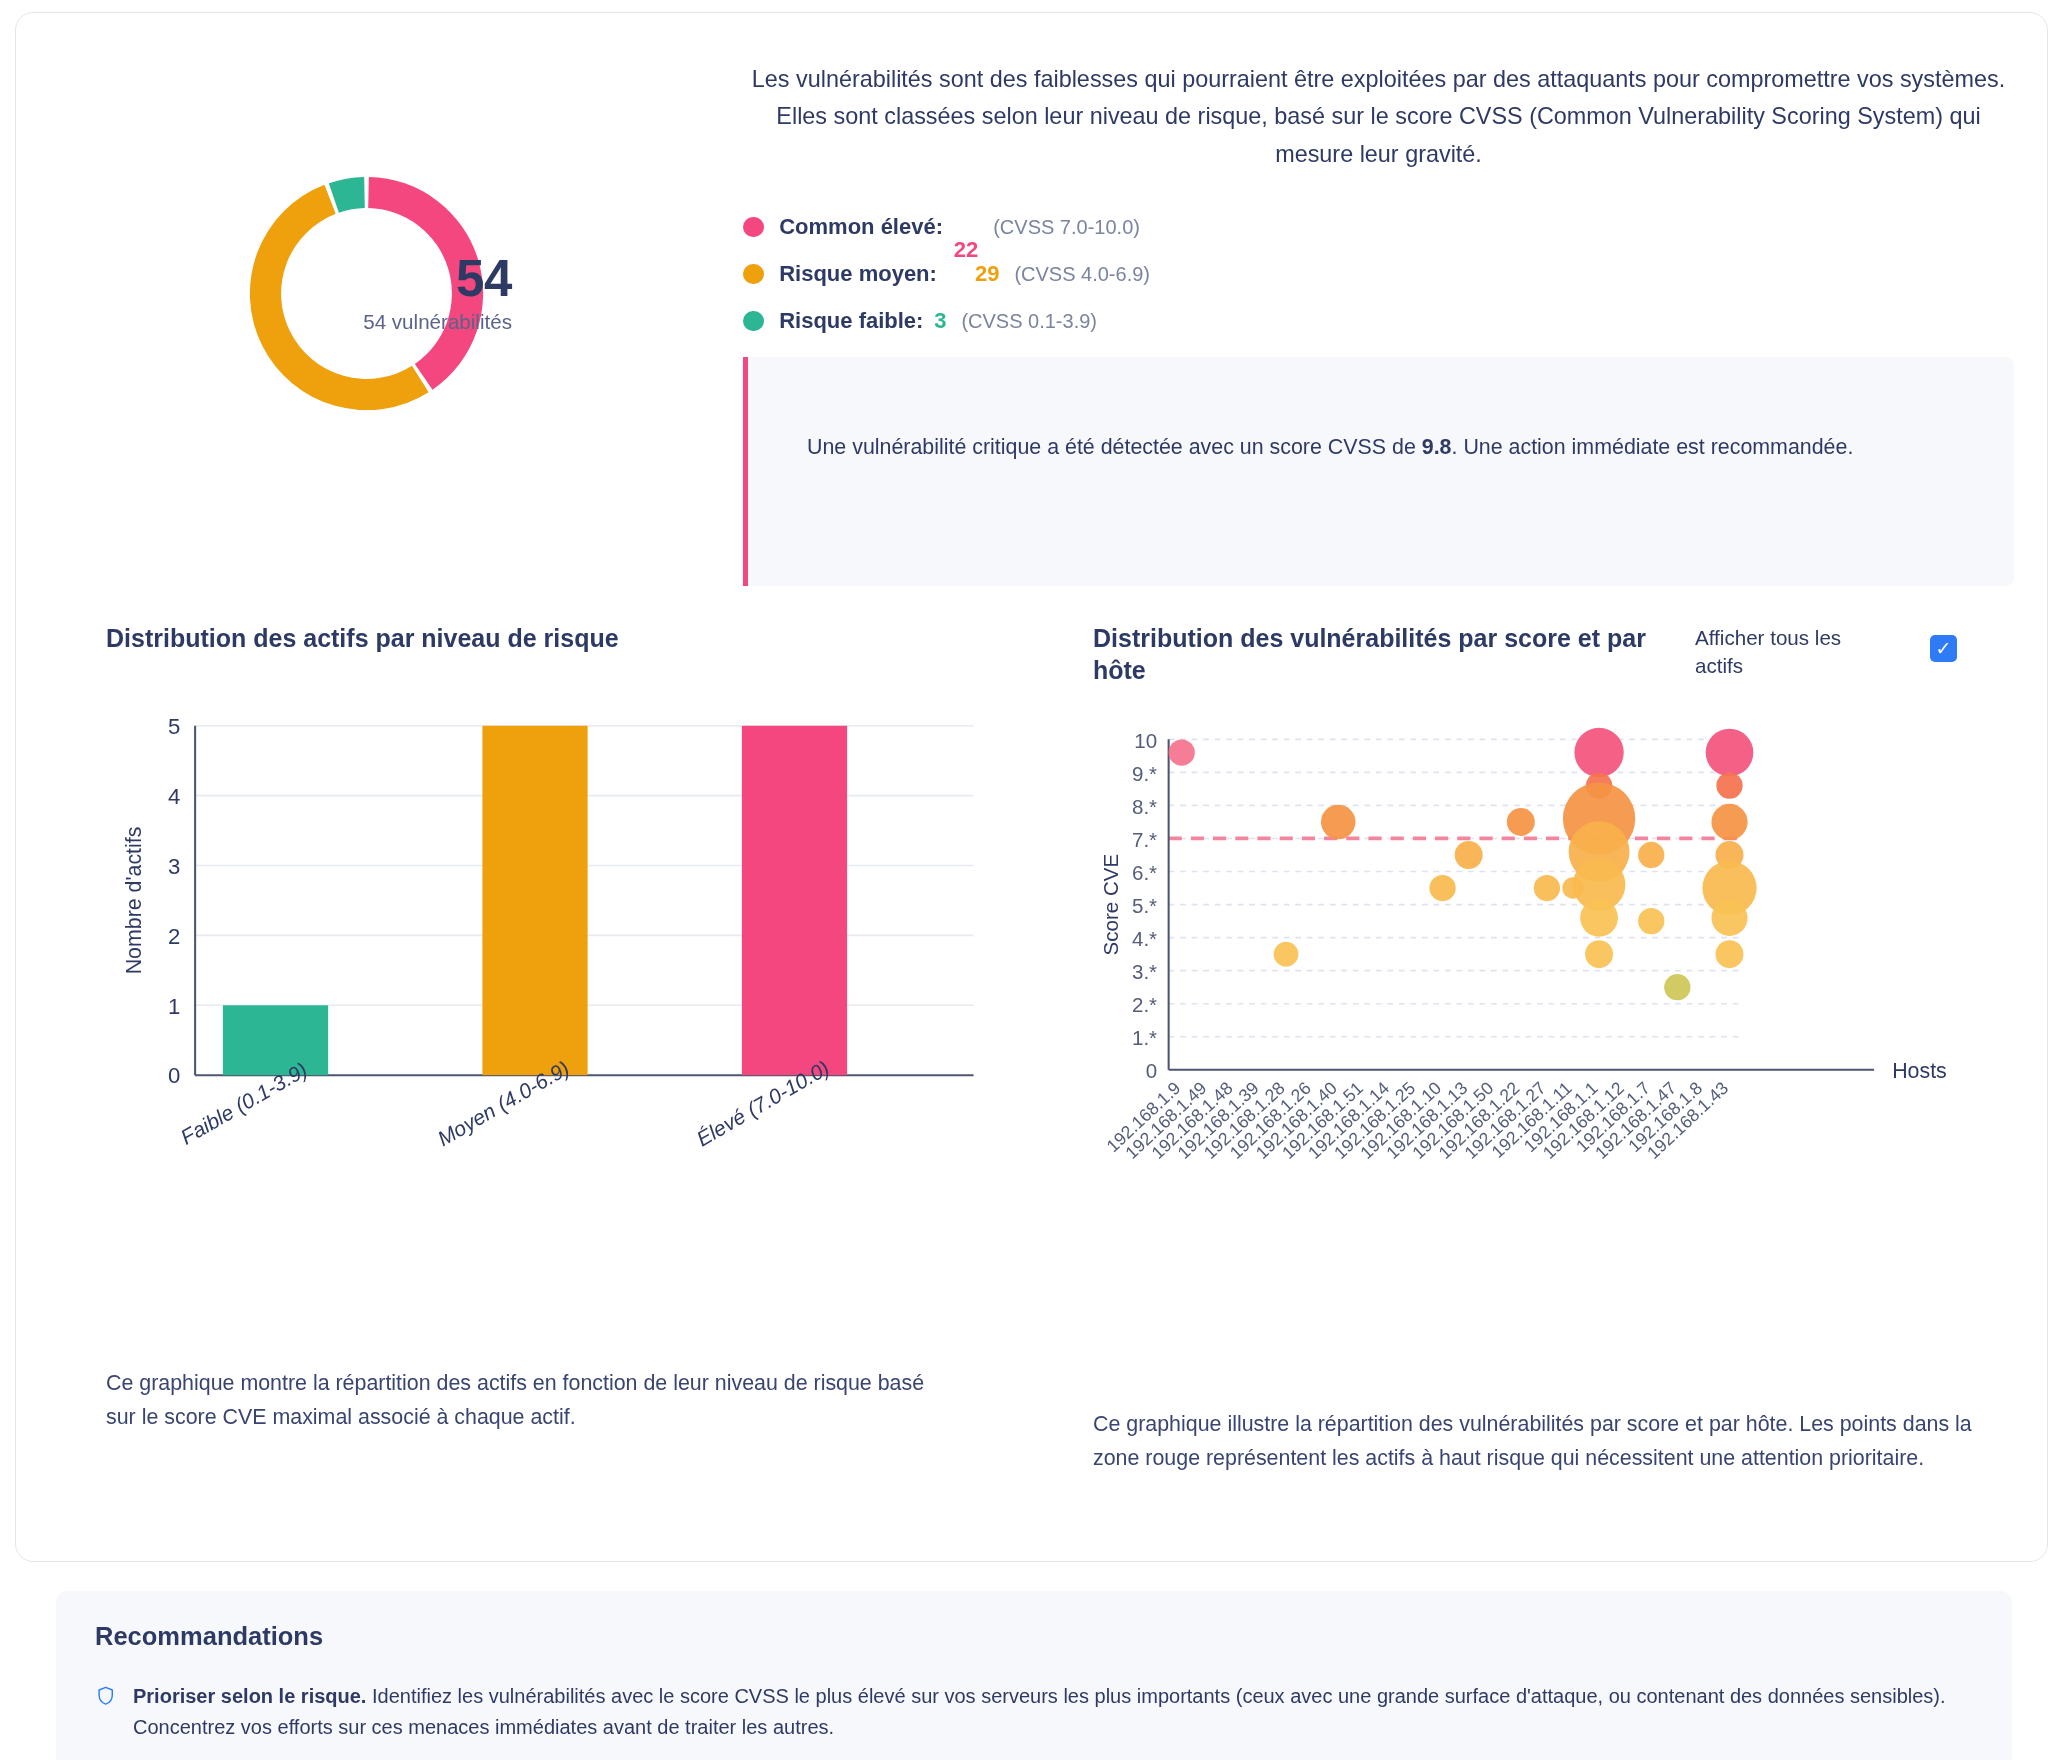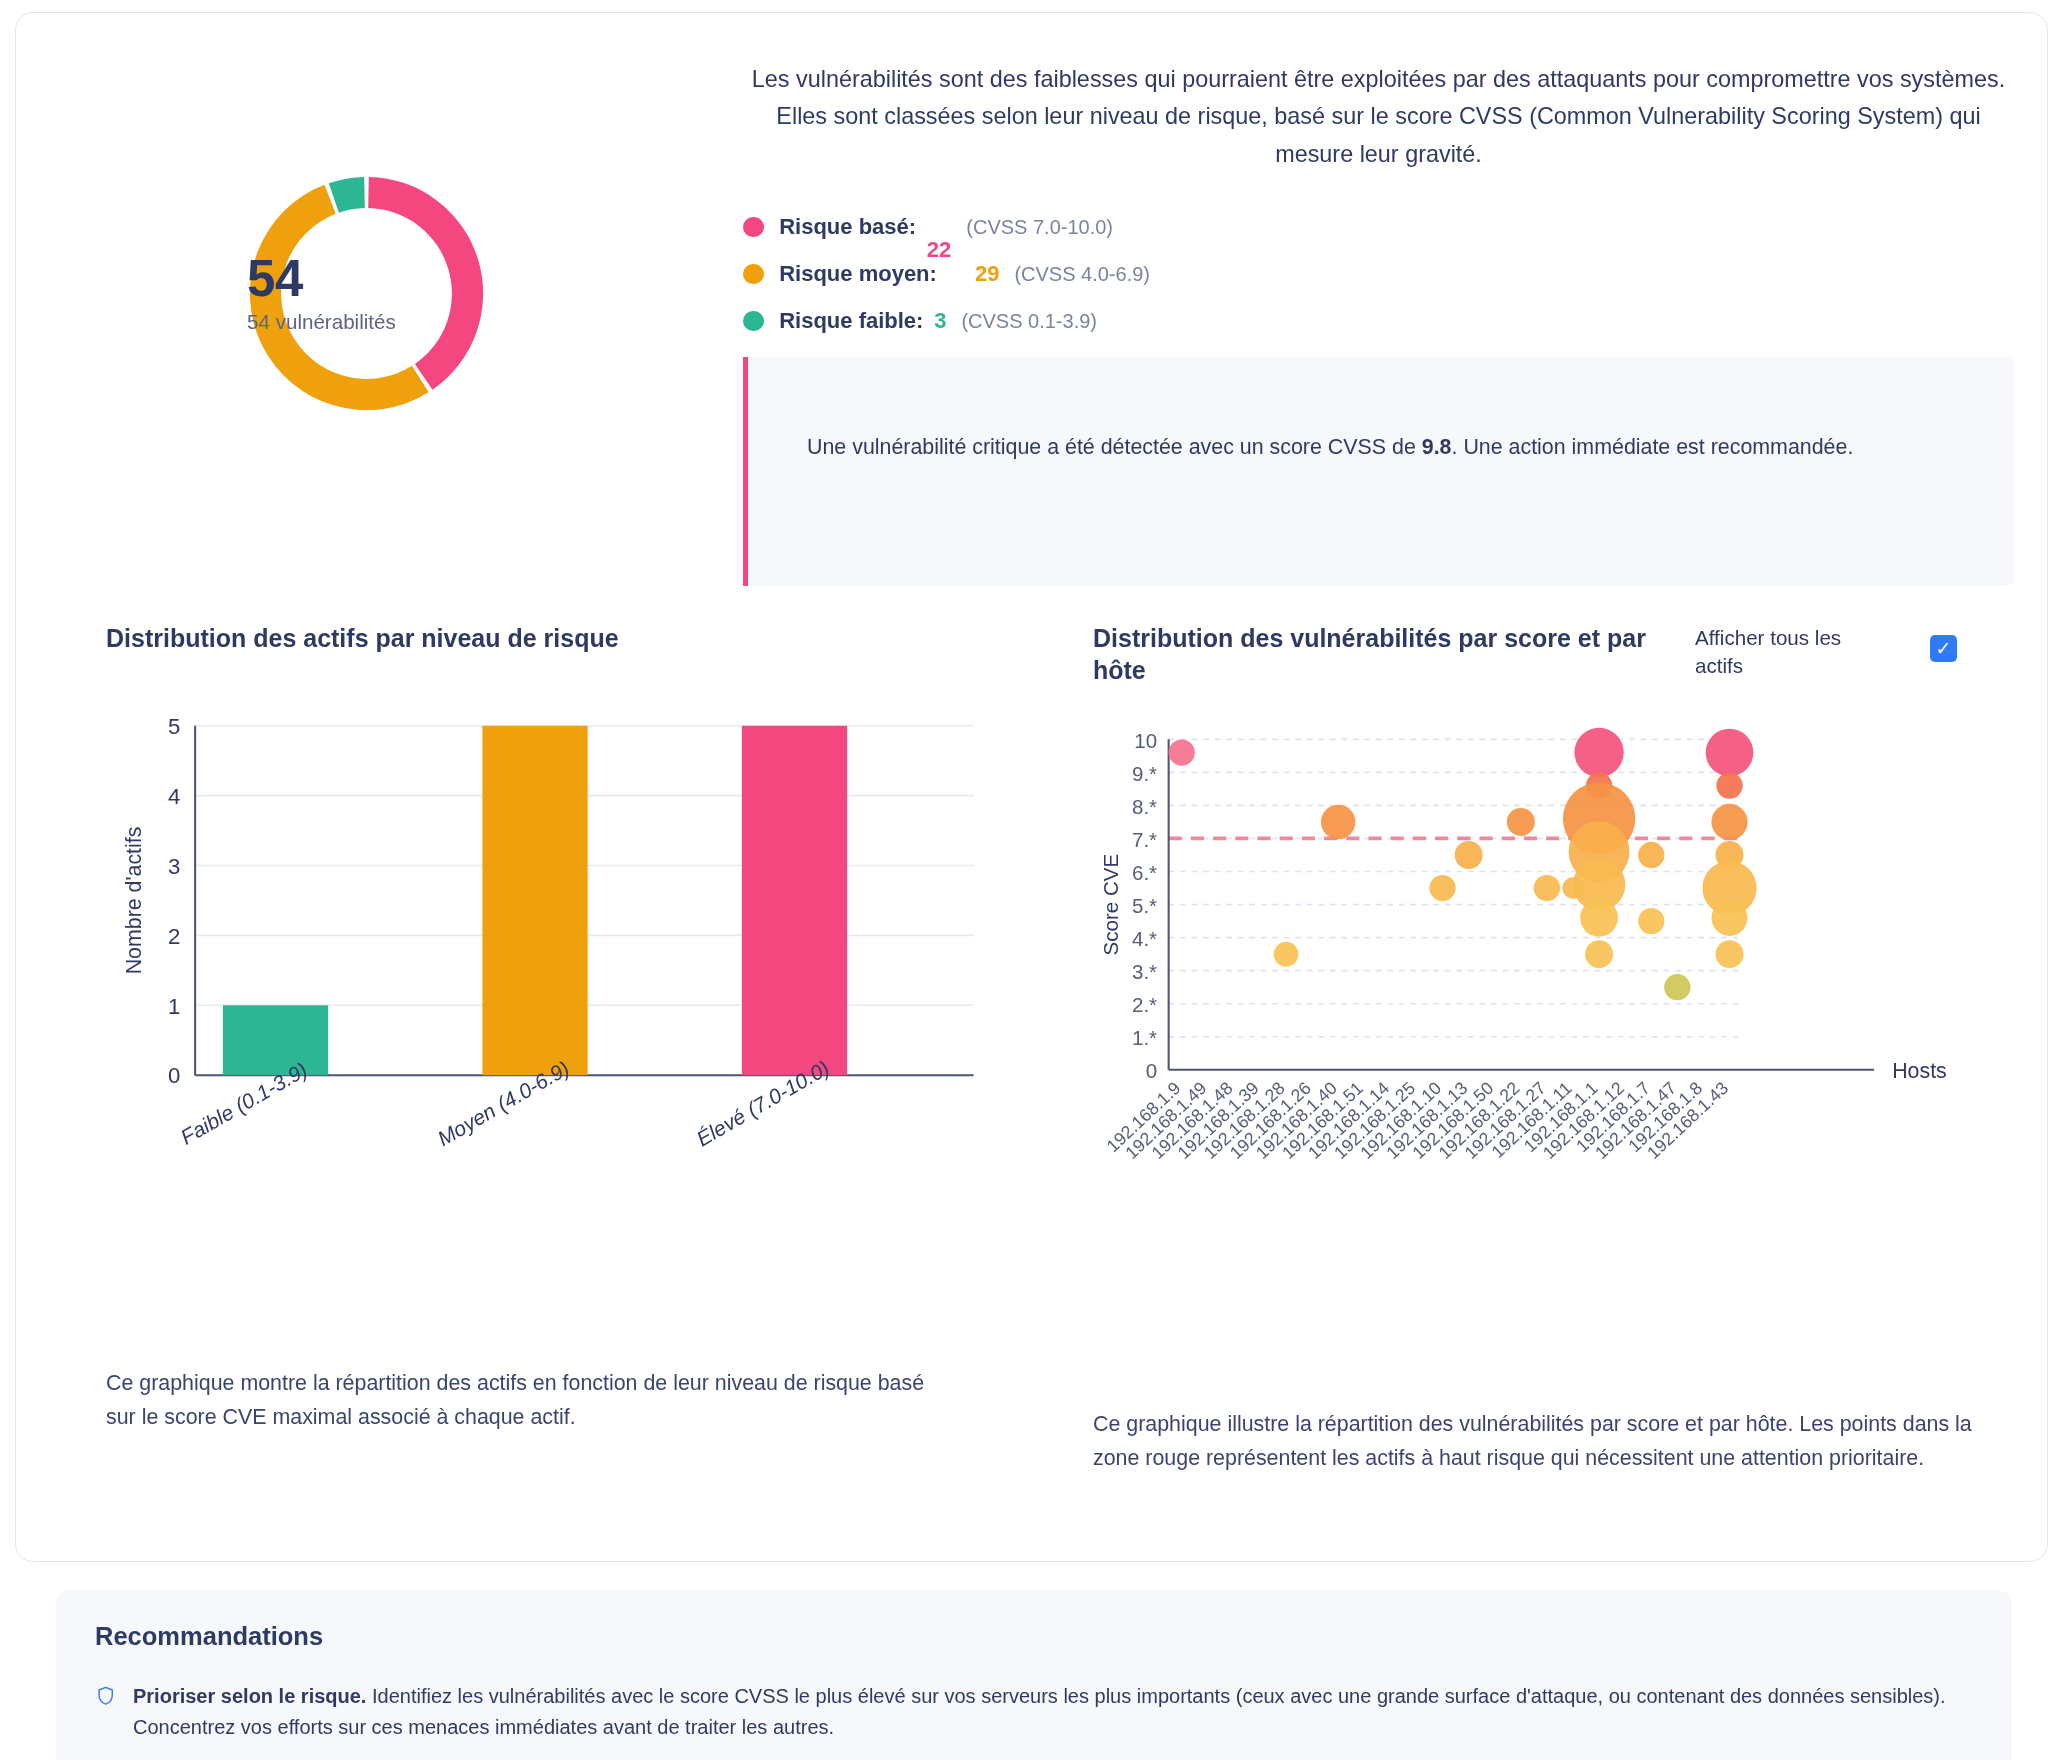--- a/index.html
+++ b/index.html
@@ -33,23 +33,23 @@
 
   
   .donut-wrap {
     position: absolute;
     left: 215px; top: 145px;
     width: 271px; height: 271px;
   }
   .donut-svg { display: block; }
   .donut-center {
     position: absolute;
-    left: 16px; top: 0; width: 271px; height: 271px;
+    left: 10px; top: 0; width: 271px; height: 271px;
     display: flex; flex-direction: column;
-    align-items: flex-start; justify-content: center;
+    align-items: flex-end; justify-content: center;
   }
   .donut-total {
     font-size: 51px; font-weight: 700; color: #2d3a63;
     line-height: 1.05; letter-spacing: -0.4px;
   }
   .donut-sub {
     font-size: 20.6px; color: #5a6488; margin-top: 5px;
   }
 
   
@@ -200,21 +200,21 @@
         <div class="donut-total">54</div>
         <div class="donut-sub">54 vulnérabilités</div>
       </div>
     </div>
 
     <div class="intro">Les vulnérabilités sont des faiblesses qui pourraient être exploitées par des attaquants pour compromettre vos systèmes. Elles sont classées selon leur niveau de risque, basé sur le score CVSS (Common Vulnerability Scoring System) qui mesure leur gravité.</div>
 
     <div class="legend" id="legend-list">
         <div class="legend-row">
           <span class="legend-dot" style="background: rgb(244, 70, 127);"></span>
-          <span class="legend-label">Risque basé:</span>
+          <span class="legend-label">Common élevé:</span>
           <span class="legend-count" style="color: rgb(244, 70, 127); margin-top: 46px;">22</span>
           <span class="legend-range">(CVSS 7.0-10.0)</span>
         </div>
         <div class="legend-row">
           <span class="legend-dot" style="background: rgb(239, 160, 13);"></span>
           <span class="legend-label">Risque moyen:</span>
           <span class="legend-count" style="color: rgb(239, 160, 13); margin-left: 38px;">29</span>
           <span class="legend-range">(CVSS 4.0-6.9)</span>
         </div>
         <div class="legend-row">

